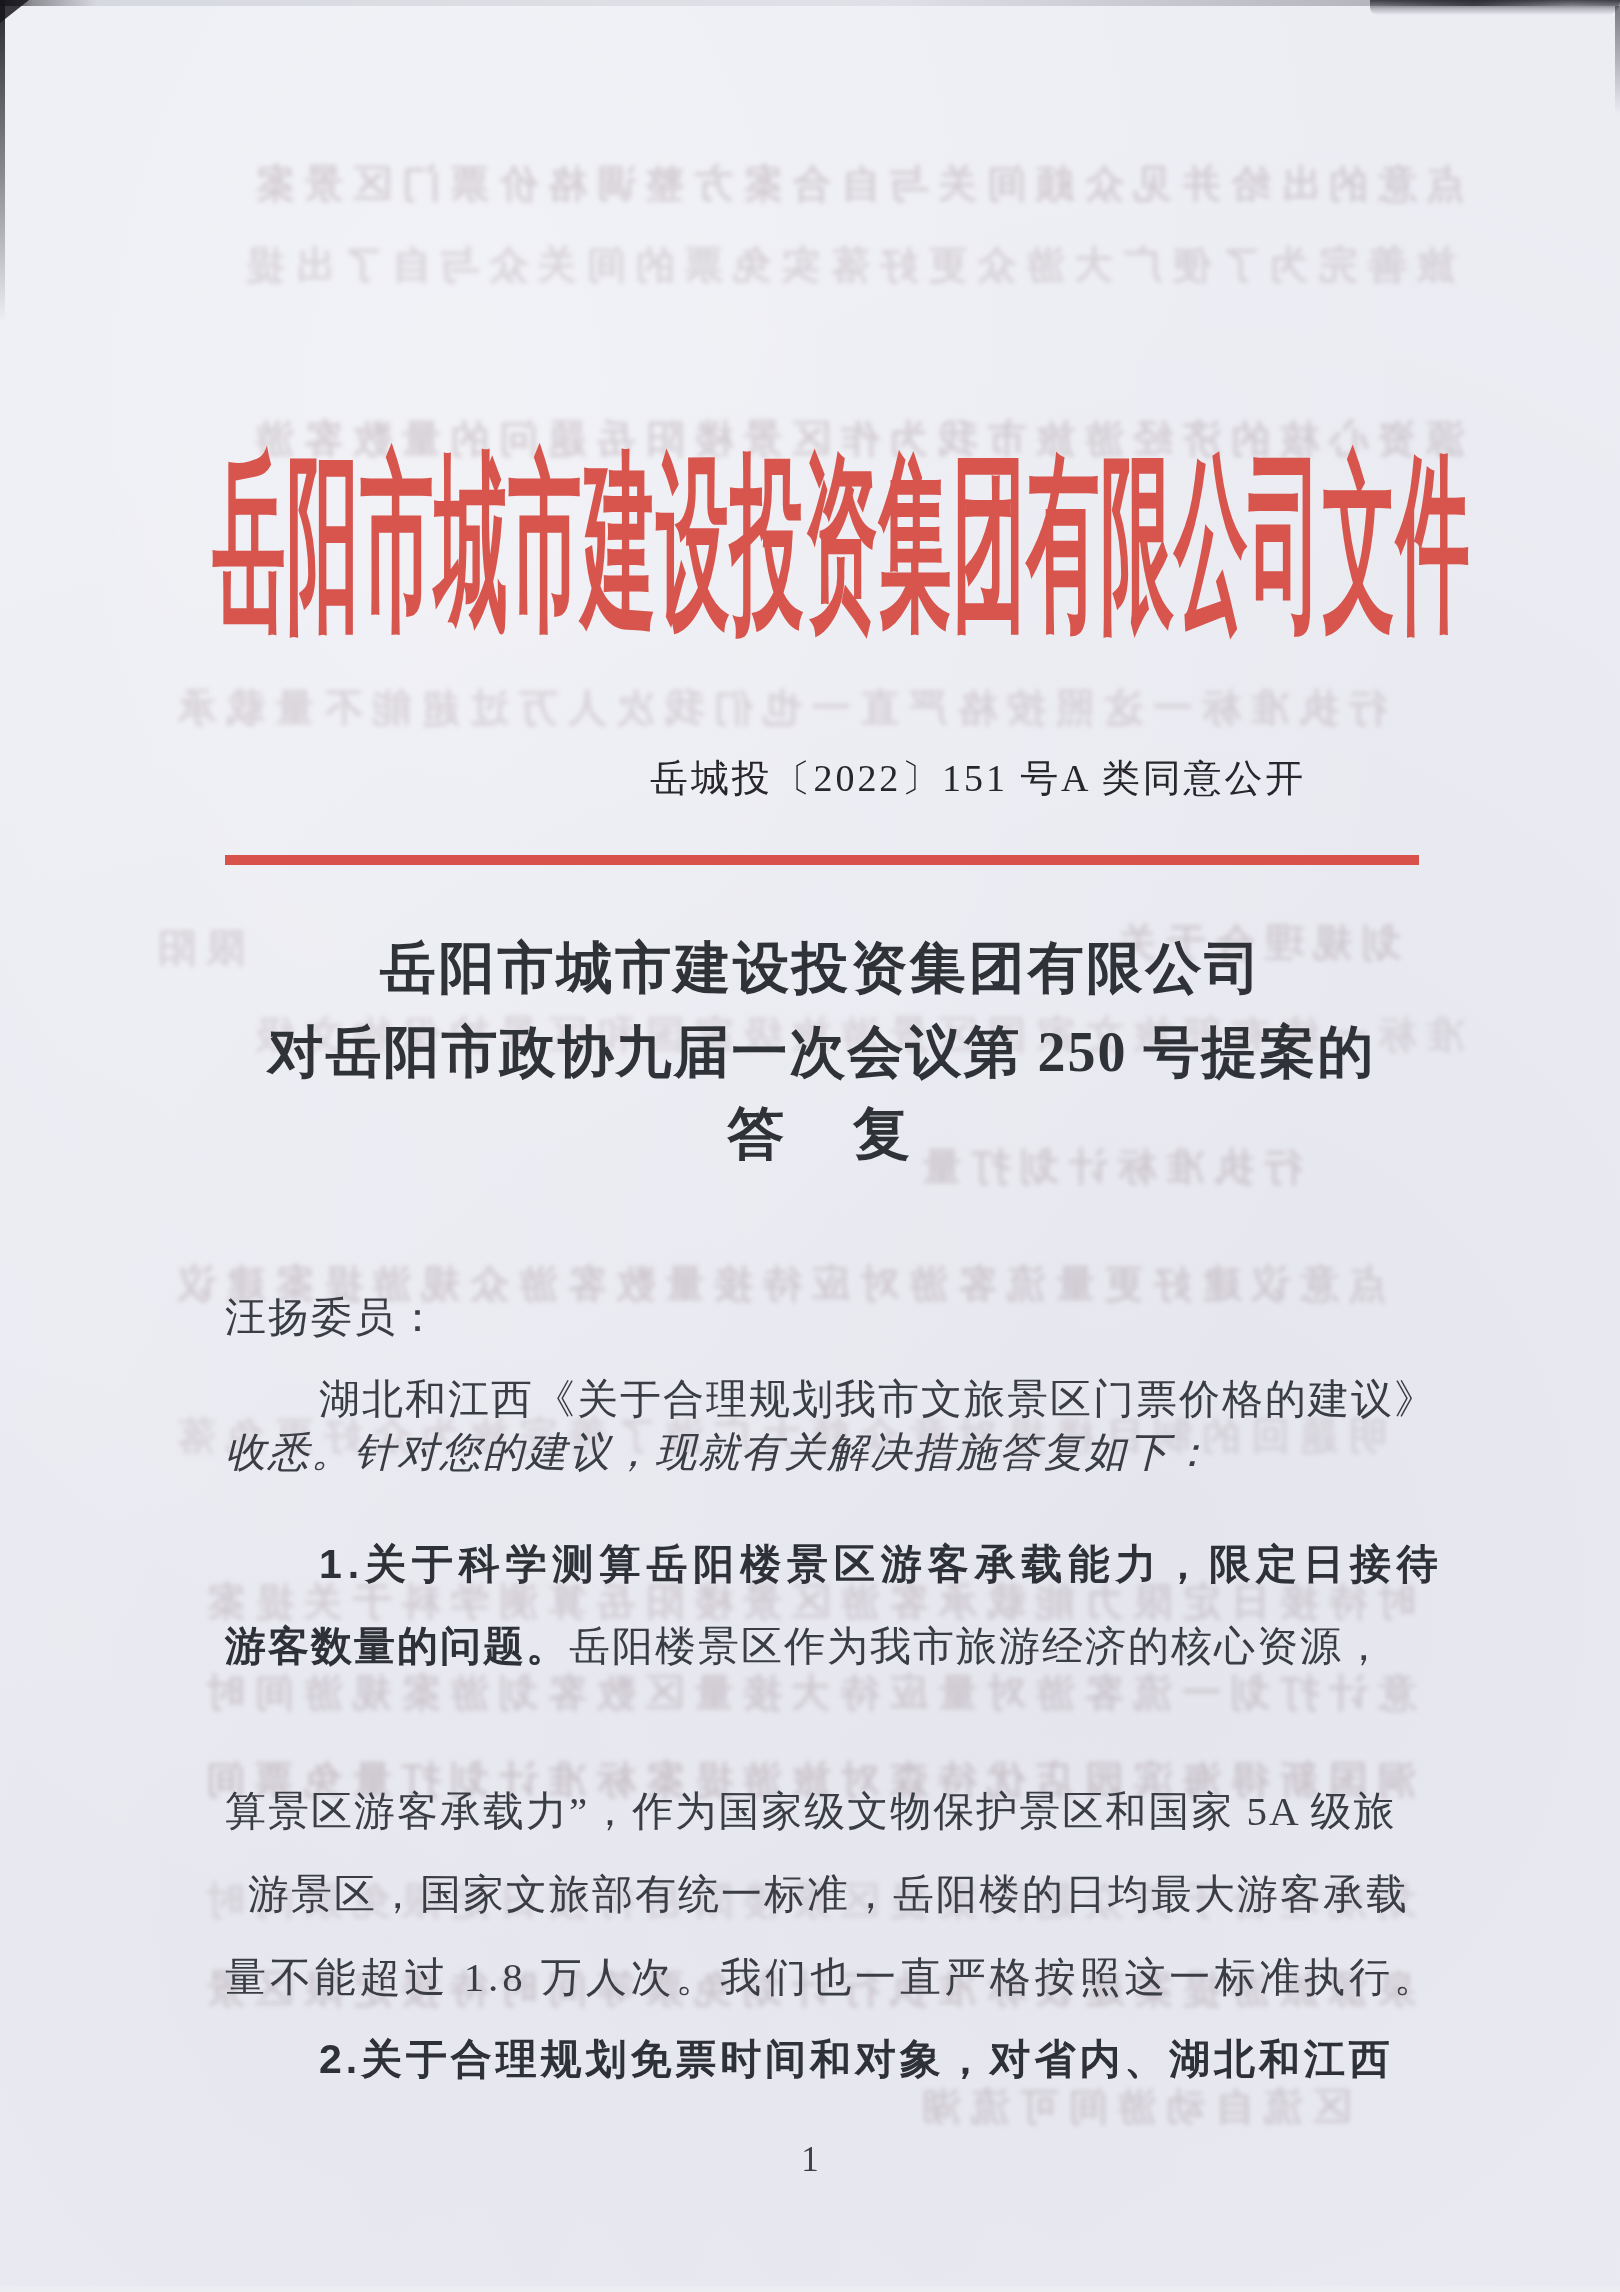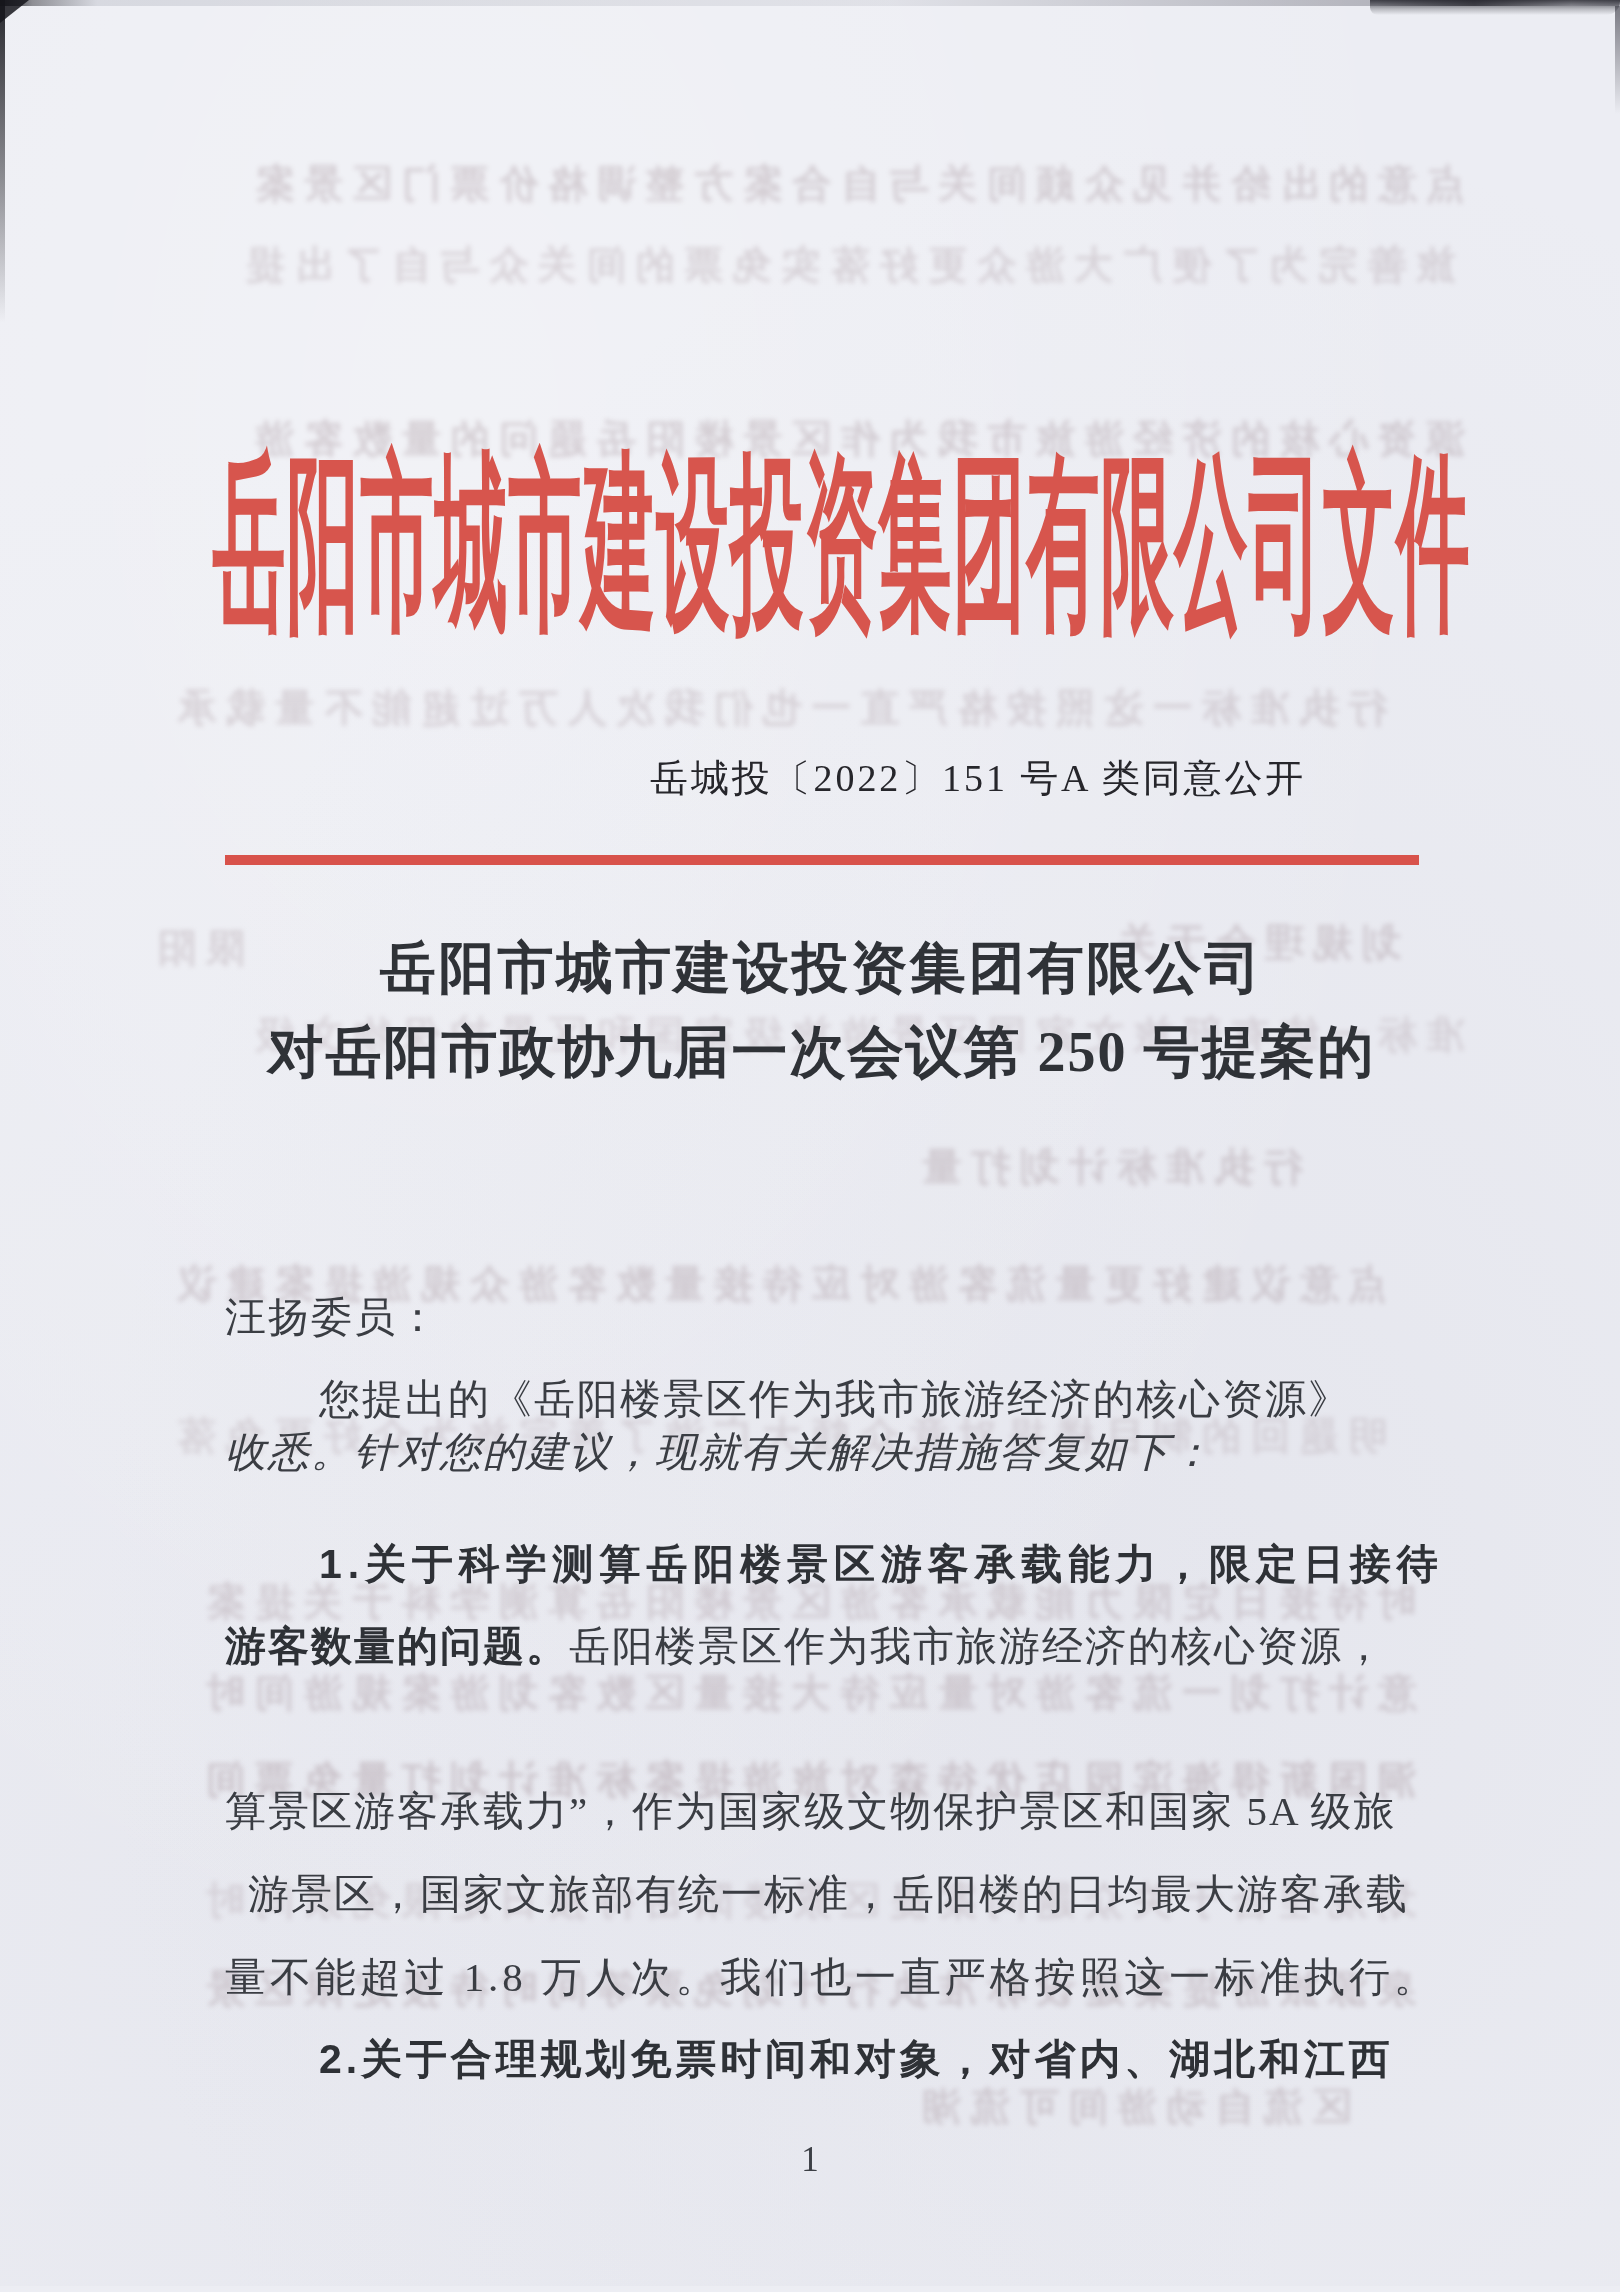--- a/index.html
+++ b/index.html
@@ -79,24 +79,25 @@
   <div class="doc-number-row">
     <span>岳城投〔2022〕151 号</span>
     <span>A 类</span>
     <span>同意公开</span>
   </div>
 
   <div class="red-rule"></div>
 
   <div class="doc-title t1">岳阳市城市建设投资集团有限公司</div>
   <div class="doc-title t2">对岳阳市政协九届一次会议第 250 号提案的</div>
+  <div class="doc-title t3">答　复</div>
 
   <div class="bl" style="top:1290px;">汪扬委员：</div>
 
-  <div class="bl" style="top:1372px;text-indent:94px;">您提出的《岳阳楼景区作为我市旅游经济的核心资源》</div>
+  <div class="bl" style="top:1372px;text-indent:94px;">湖北和江西《关于合理规划我市文旅景区门票价格的建议》</div>
 
   <div class="bl" style="top:1425px;font-style:italic;">收悉。针对您的建议，现就有关解决措施答复如下：</div>
 
   <div class="bl bold-line" style="top:1537px;text-indent:94px;letter-spacing:5.9px;">1.关于科学测算岳阳楼景区游客承载能力，限定日接待</div>
 
   <div class="bl" style="top:1619px;">
     <span class="bold-run">游客数量的问题。</span><span>岳阳楼景区作为我市旅游经济的核心资源，</span>
   </div>
 
 

